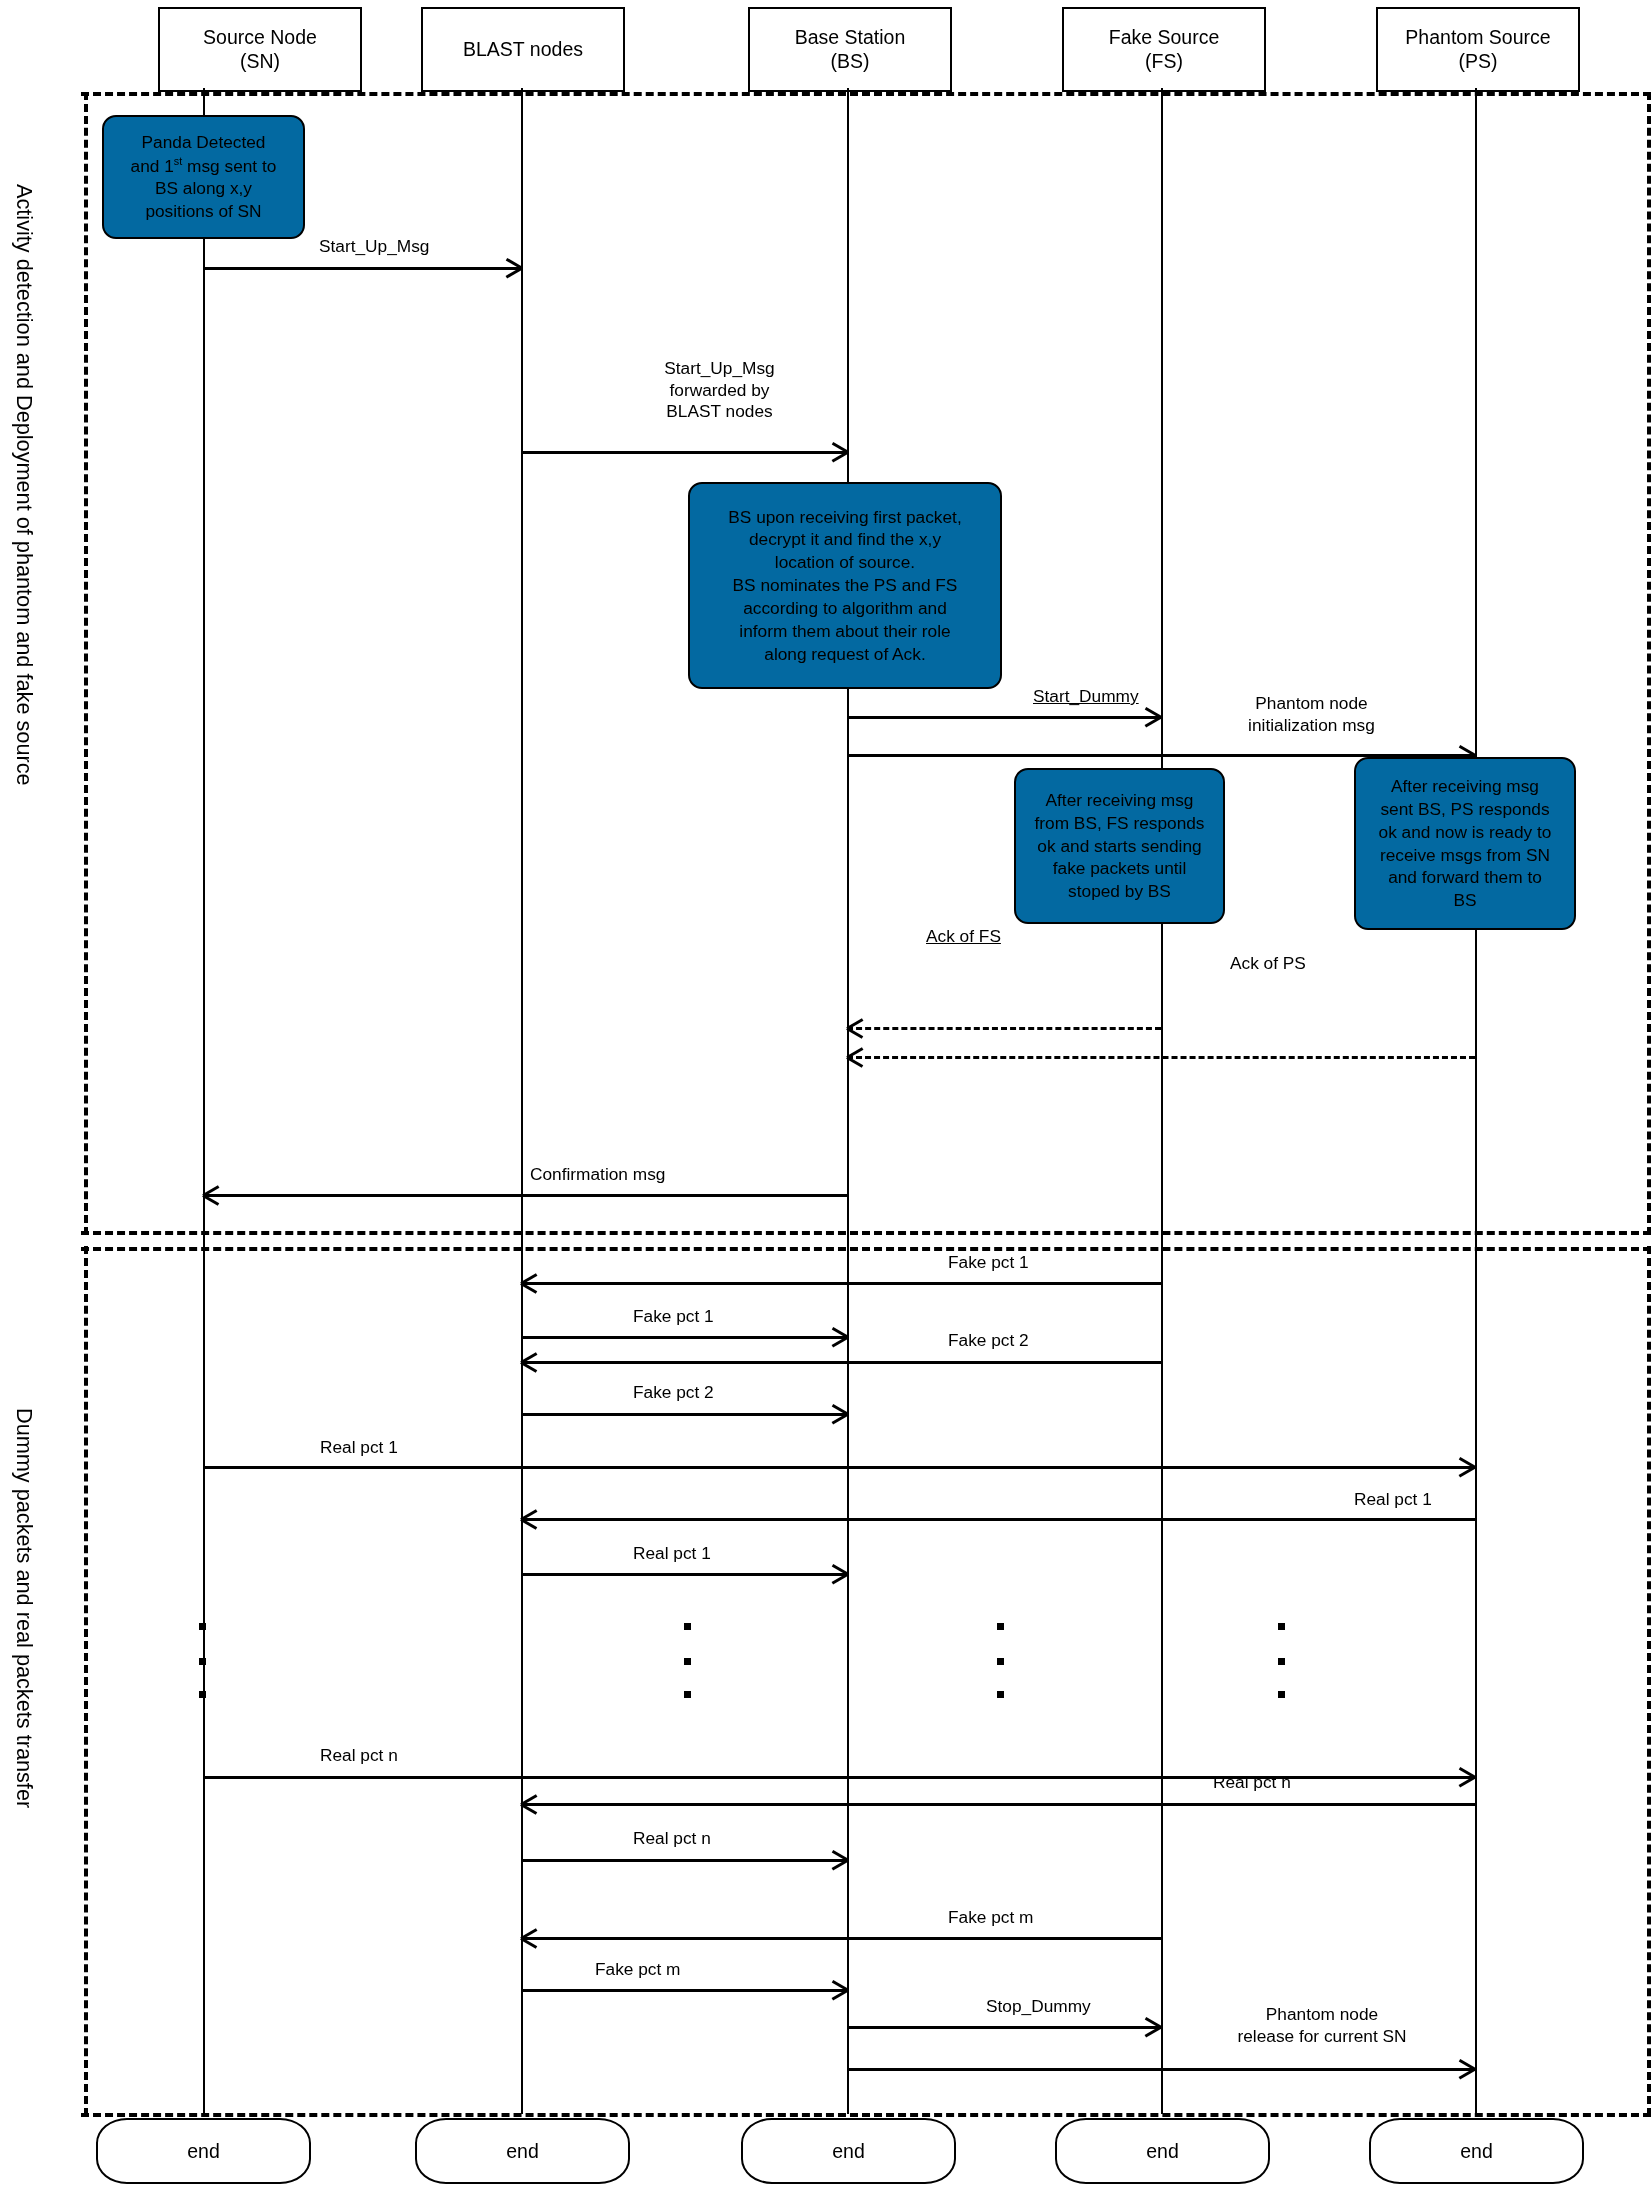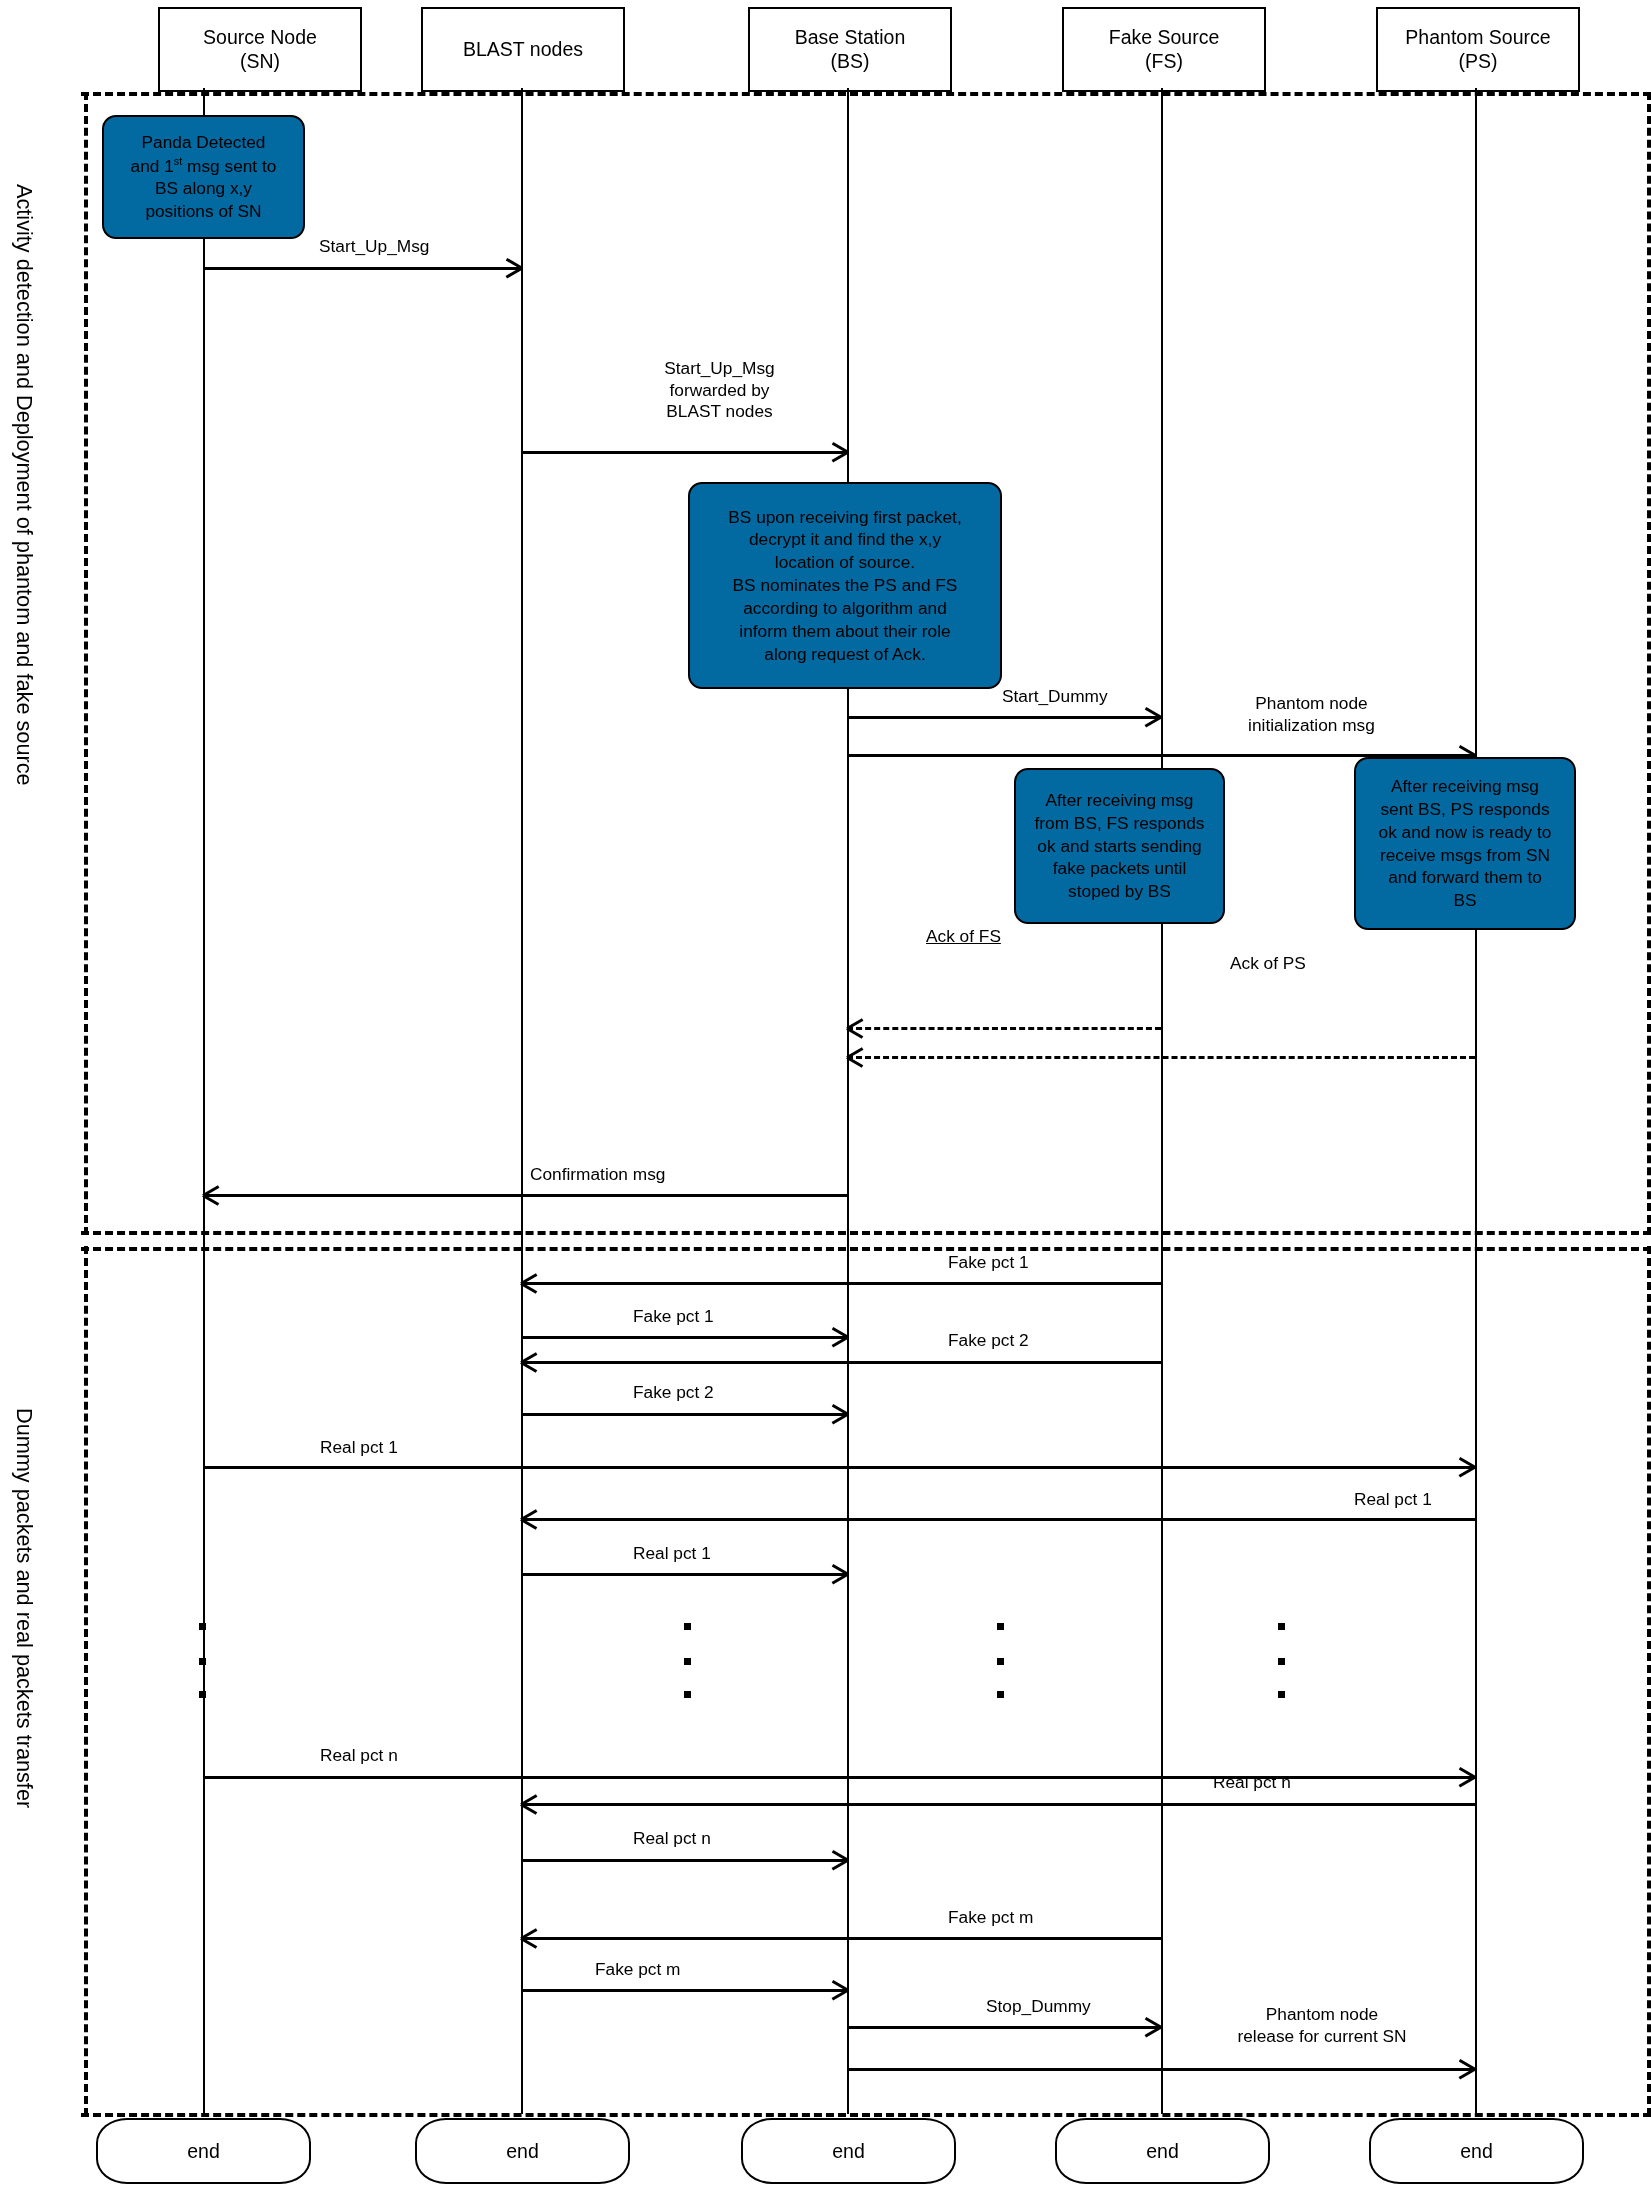--- a/index.html
+++ b/index.html
@@ -149,21 +149,21 @@
   <div class="ah" style="left:848px;top:451px;transform:rotate(210deg);"></div>
   <div class="msg-label multi" style="left:633px;top:358px;width:173px;">
     <span style="white-space:pre-line;">Start_Up_Msg
 forwarded by
 BLAST nodes</span>
   </div>
 
   <div class="msg" style="left:847px;top:716px;width:314px;"></div>
   <div class="ah" style="left:1161px;top:716px;transform:rotate(150deg);"></div>
   <div class="ah" style="left:1161px;top:716px;transform:rotate(210deg);"></div>
-  <div class="msg-label" style="left:1002px;top:686px;">Start_Dummy</div>
+  <div class="msg-label" style="left:1033px;top:686px;text-decoration:underline;">Start_Dummy</div>
 
   <div class="msg" style="left:847px;top:754px;width:628px;"></div>
   <div class="ah" style="left:1475px;top:754px;transform:rotate(150deg);"></div>
   <div class="ah" style="left:1475px;top:754px;transform:rotate(210deg);"></div>
   <div class="msg-label multi" style="left:1214px;top:693px;width:195px;">
     <span style="white-space:pre-line;">Phantom node
 initialization msg</span>
   </div>
 
   <div class="msg dashed" style="left:847px;top:1027px;width:314px;"></div>

